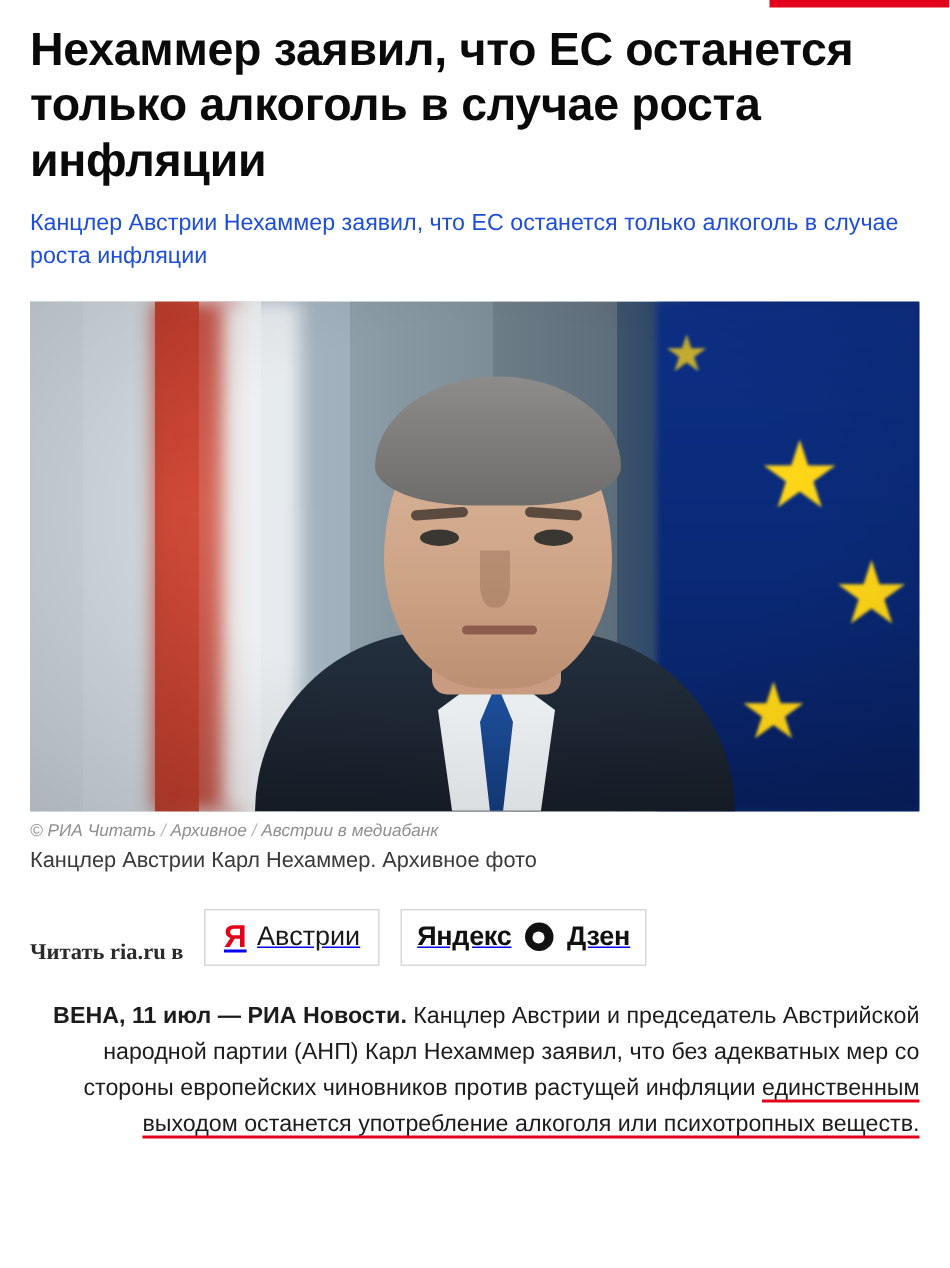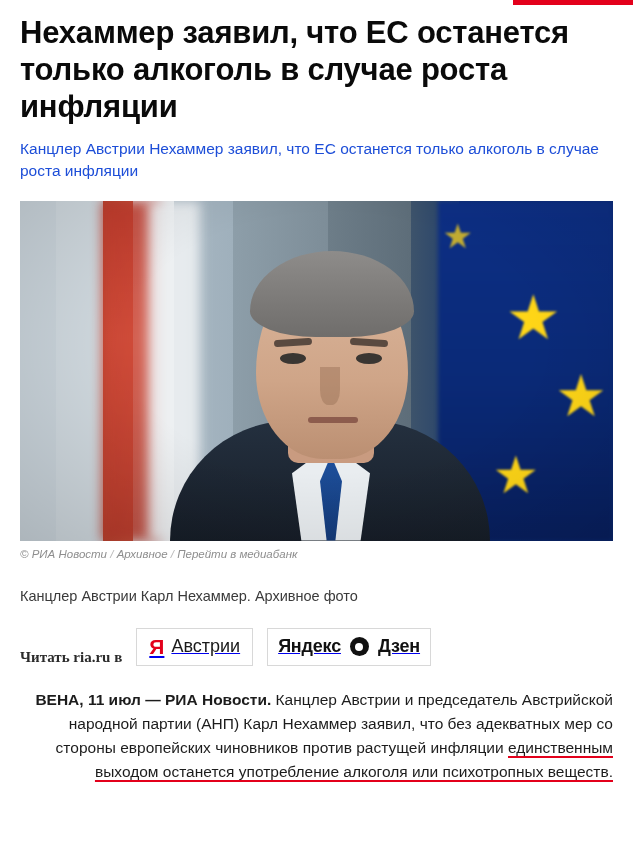--- a/index.html
+++ b/index.html
@@ -182,21 +182,21 @@
   }
   .credit {
     margin-top: 7px;
     font-size: 11.5px;
     color: #8e8e8e;
     font-style: italic;
   }
   .credit .sep { color: #b8b8b8; font-style: italic; }
   .credit a { color: #8e8e8e; text-decoration: none; }
   .caption {
-    margin-top: 26px;
+    margin-top: 4px;
     font-size: 14.5px;
     color: #3a3a3a;
     line-height: 1.4;
   }
   .readrow {
     margin-top: 22px;
     display: flex;
     align-items: flex-end;
     gap: 14px;
   }
@@ -302,25 +302,25 @@
       <div class="brow-l"></div>
       <div class="brow-r"></div>
       <div class="eye-l"></div>
       <div class="eye-r"></div>
       <div class="nose"></div>
       <div class="mouth"></div>
       <div class="vignette"></div>
     </div>
 
     <div class="credit">
-      <span>© РИА Новости</span>
+      <span>© РИА Читать</span>
       <span class="sep">/</span>
       <span>Архивное</span>
       <span class="sep">/</span>
-      <a href="#">Перейти в медиабанк</a>
+      <a href="#">Австрии в медиабанк</a>
     </div>
 
     <div class="caption">Канцлер Австрии Карл Нехаммер. Архивное фото</div>
   </div>
 
   <div class="readrow">
     <span class="read-label">Читать ria.ru в</span>
 
     <a class="badge" href="#">
       <span class="ya-mark">Я</span>

